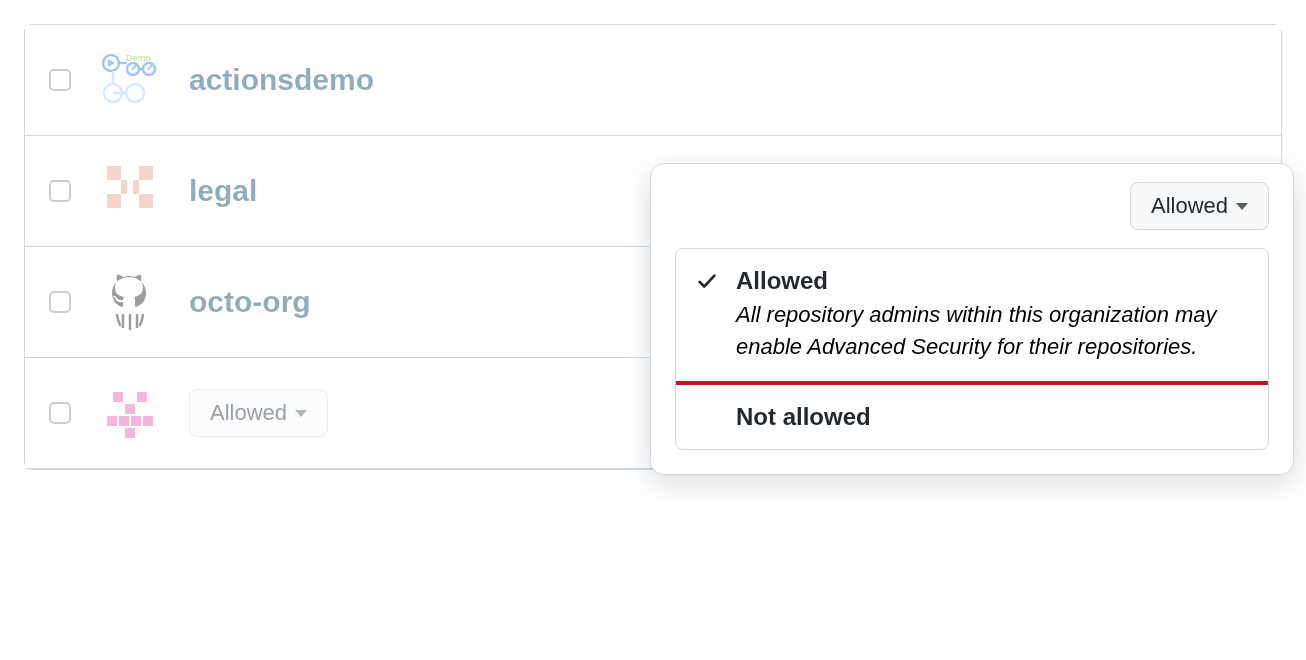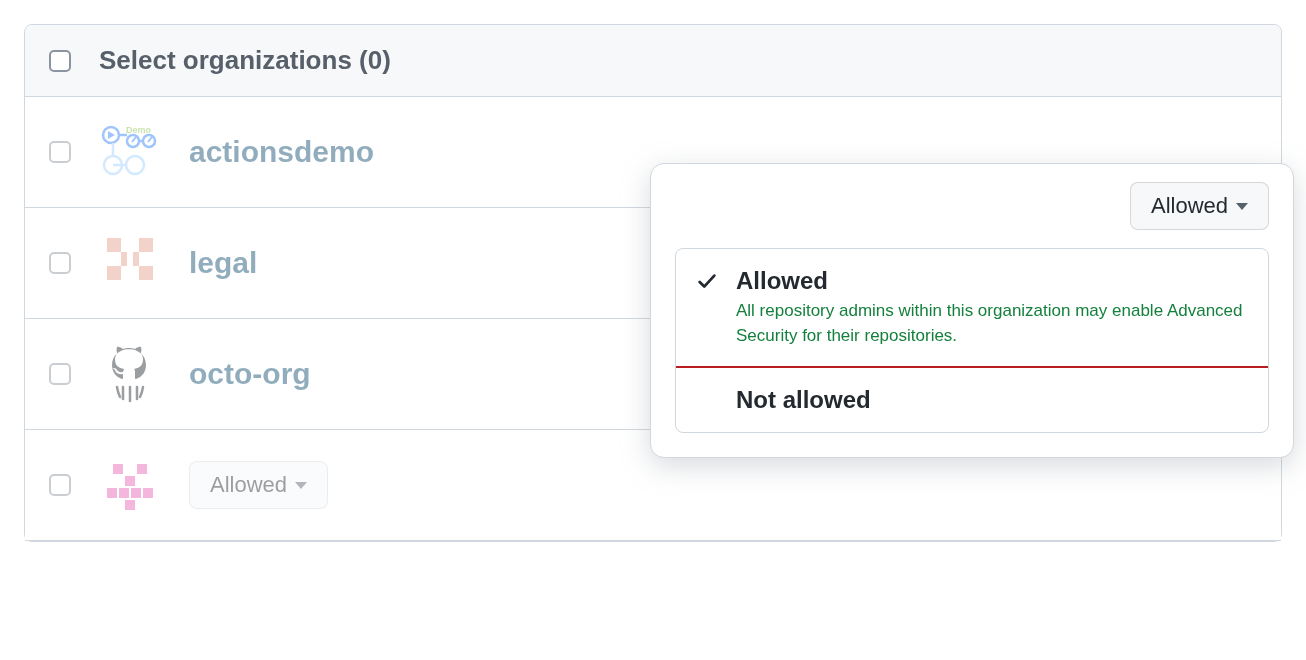--- a/index.html
+++ b/index.html
@@ -113,53 +113,50 @@
     margin: 0 24px 24px 24px;
     overflow: hidden;
   }
   .menu-item {
     display: flex;
     align-items: flex-start;
     gap: 14px;
     padding: 18px 20px;
     cursor: pointer;
   }
-  .menu-item + .menu-item { border-top: 2px solid #b91c1c; align-items: center; }
+  .menu-item + .menu-item { border-top: 4px solid #b91c1c; align-items: center; }
   .check-col {
     width: 26px;
     flex: 0 0 auto;
     padding-top: 4px;
   }
   .menu-title {
     font-size: 24px;
     font-weight: 700;
     color: #24292f;
   }
   .menu-desc {
-    font-size: 17px;
-    color: #15803d;
+    font-size: 22px;
+    color: #000000;
     margin-top: 4px;
     line-height: 1.45;
+    font-style: italic;
   }
   
   .avatar-actionsdemo svg { width: 62px; height: 62px; }
   .avatar-legal { background: #ffffff; }
   .avatar-legal svg { width: 62px; height: 62px; }
   .avatar-octo { }
   .avatar-qa { background: #ffffff; border-radius: 50%; }
   .avatar-qa svg { width: 62px; height: 62px; }
 </style>
 </head>
 <body>
 
 <div class="panel" style="position:relative;">
-  <div class="header">
-    <div class="checkbox"></div>
-    <div class="header-title">Select organizations (0)</div>
-  </div>
 
   <div class="row">
     <div class="checkbox faded"></div>
     <div class="avatar avatar-actionsdemo faded">
       <svg viewBox="0 0 62 62">
         <text x="27" y="12" font-size="9" fill="#8bc34a" font-weight="700">Demo</text>
         <circle cx="12" cy="14" r="8" fill="none" stroke="#2f81f7" stroke-width="2.5"></circle>
         <polygon points="9,10 9,18 16,14" fill="#2f81f7"></polygon>
         <circle cx="34" cy="20" r="6" fill="none" stroke="#2f81f7" stroke-width="2.5"></circle>
         <path d="M37 16 l-4 5" stroke="#2f81f7" stroke-width="2" fill="none"></path>

